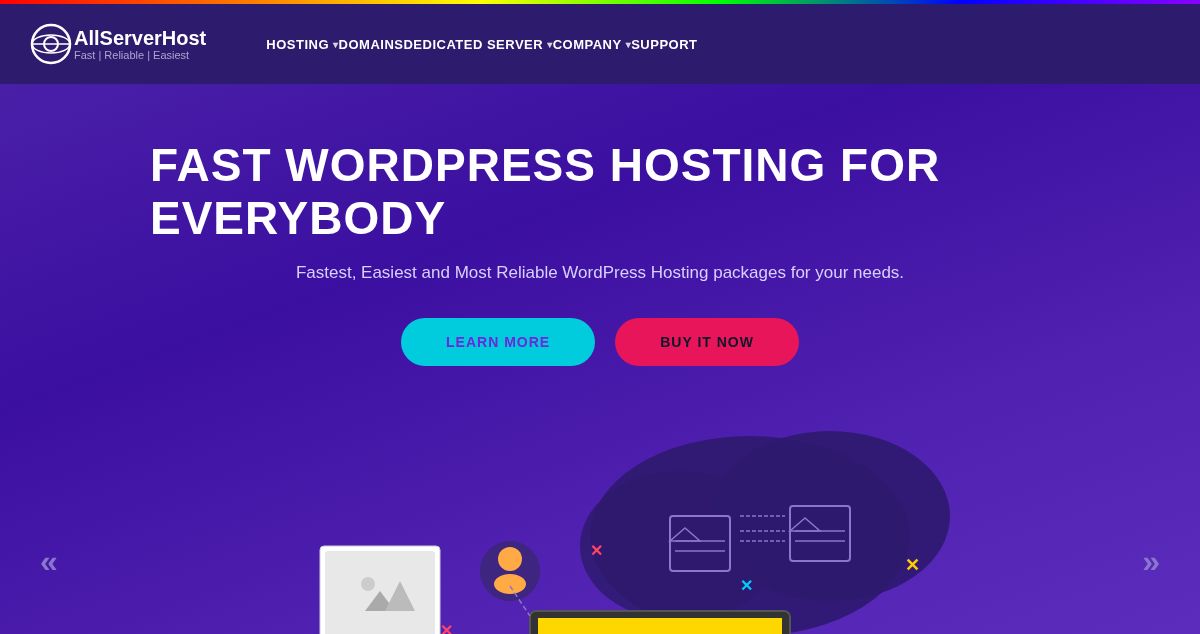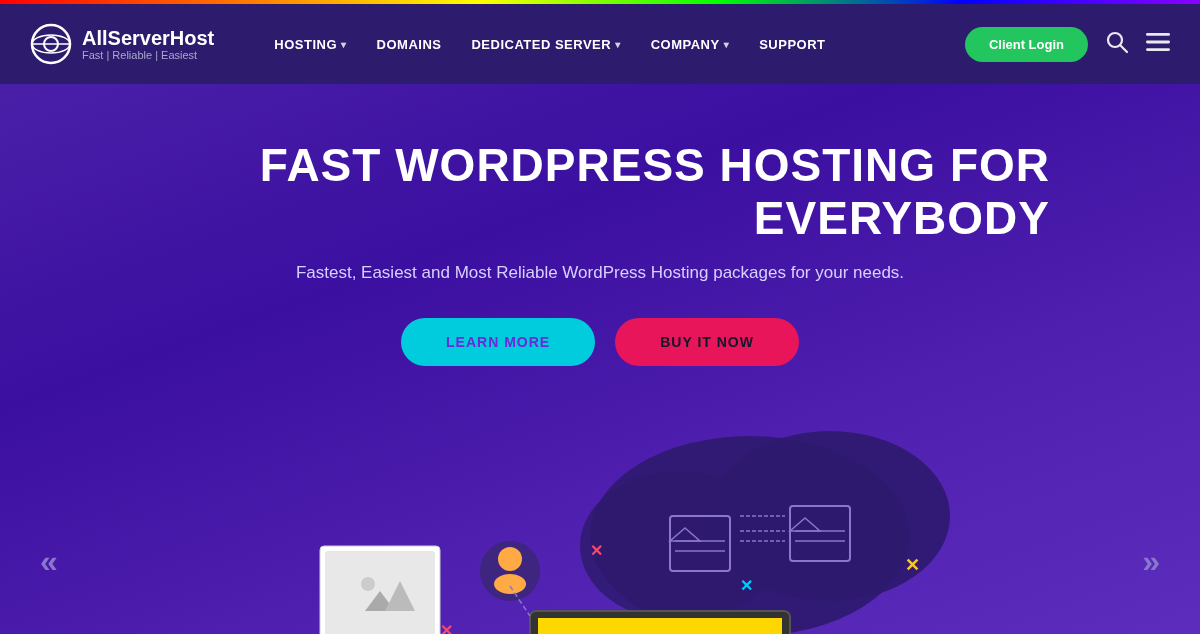--- a/index.html
+++ b/index.html
@@ -18,21 +18,21 @@
       align-items: center;
       padding: 0 30px;
       height: 80px;
       position: relative;
       z-index: 10;
     }
 
     .logo-area {
       display: flex;
       align-items: center;
-      gap: 10px;
+      gap: 2px;
       margin-right: 60px;
     }
 
     .logo-icon {
       width: 42px;
       height: 42px;
     }
 
     .logo-text {
       display: flex;
@@ -47,21 +47,20 @@
     }
 
     .logo-tagline {
       color: #aaa8cc;
       font-size: 11px;
     }
 
     .nav-links {
       display: flex;
       align-items: center;
-      gap: 30px;
       flex: 1;
     }
 
     .nav-item {
       color: white;
       font-size: 13px;
       font-weight: 700;
       letter-spacing: 0.5px;
       cursor: pointer;
       display: flex;
@@ -109,21 +108,21 @@
       align-items: center;
       padding-top: 55px;
       position: relative;
       overflow: hidden;
     }
 
     .hero-title {
       color: white;
       font-size: 46px;
       font-weight: 900;
-      text-align: right;
+      text-align: left;
       letter-spacing: 1px;
       text-transform: uppercase;
       max-width: 900px;
       line-height: 1.15;
     }
 
     .hero-subtitle {
       color: #d8d0ff;
       font-size: 17px;
       text-align: center;
@@ -219,36 +218,20 @@
     </span>
     <span class="nav-item">
       <span>COMPANY</span>
       <span class="chevron">▾</span>
     </span>
     <span class="nav-item">
       <span>SUPPORT</span>
     </span>
   </div>
 
-  <div class="nav-right">
-    <button class="client-login-btn">Client Login</button>
-    <span class="nav-icon">
-      <svg width="22" height="22" viewBox="0 0 22 22" fill="none">
-        <circle cx="9" cy="9" r="7" stroke="white" stroke-width="2.2"></circle>
-        <line x1="14" y1="14" x2="21" y2="21" stroke="white" stroke-width="2.2" stroke-linecap="round"></line>
-      </svg>
-    </span>
-    <span class="nav-icon">
-      <svg width="24" height="18" viewBox="0 0 24 18" fill="none">
-        <rect y="0" width="24" height="2.8" rx="1.4" fill="white"></rect>
-        <rect y="7.6" width="24" height="2.8" rx="1.4" fill="white"></rect>
-        <rect y="15.2" width="24" height="2.8" rx="1.4" fill="white"></rect>
-      </svg>
-    </span>
-  </div>
 </nav>
 
 <div class="hero">
   <h1 class="hero-title">FAST WORDPRESS HOSTING FOR EVERYBODY</h1>
   <p class="hero-subtitle">Fastest, Easiest and Most Reliable WordPress Hosting packages for your needs.</p>
 
   <div class="hero-buttons">
     <button class="btn-learn">LEARN MORE</button>
     <button class="btn-buy">BUY IT NOW</button>
   </div>

